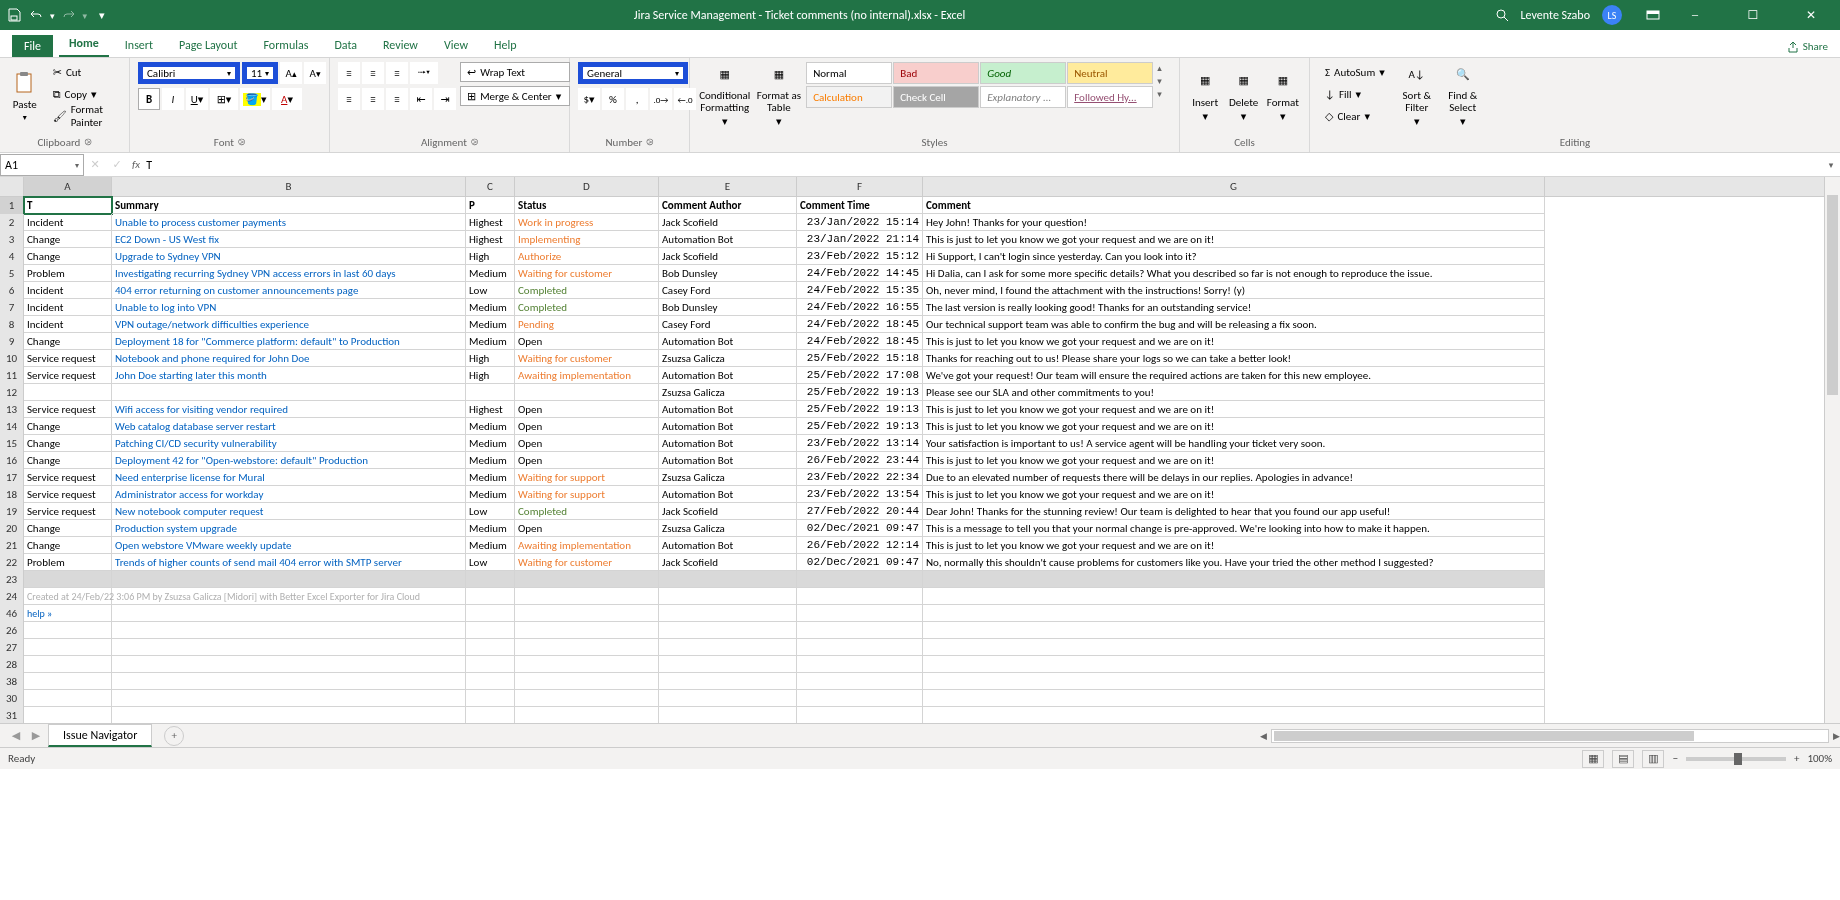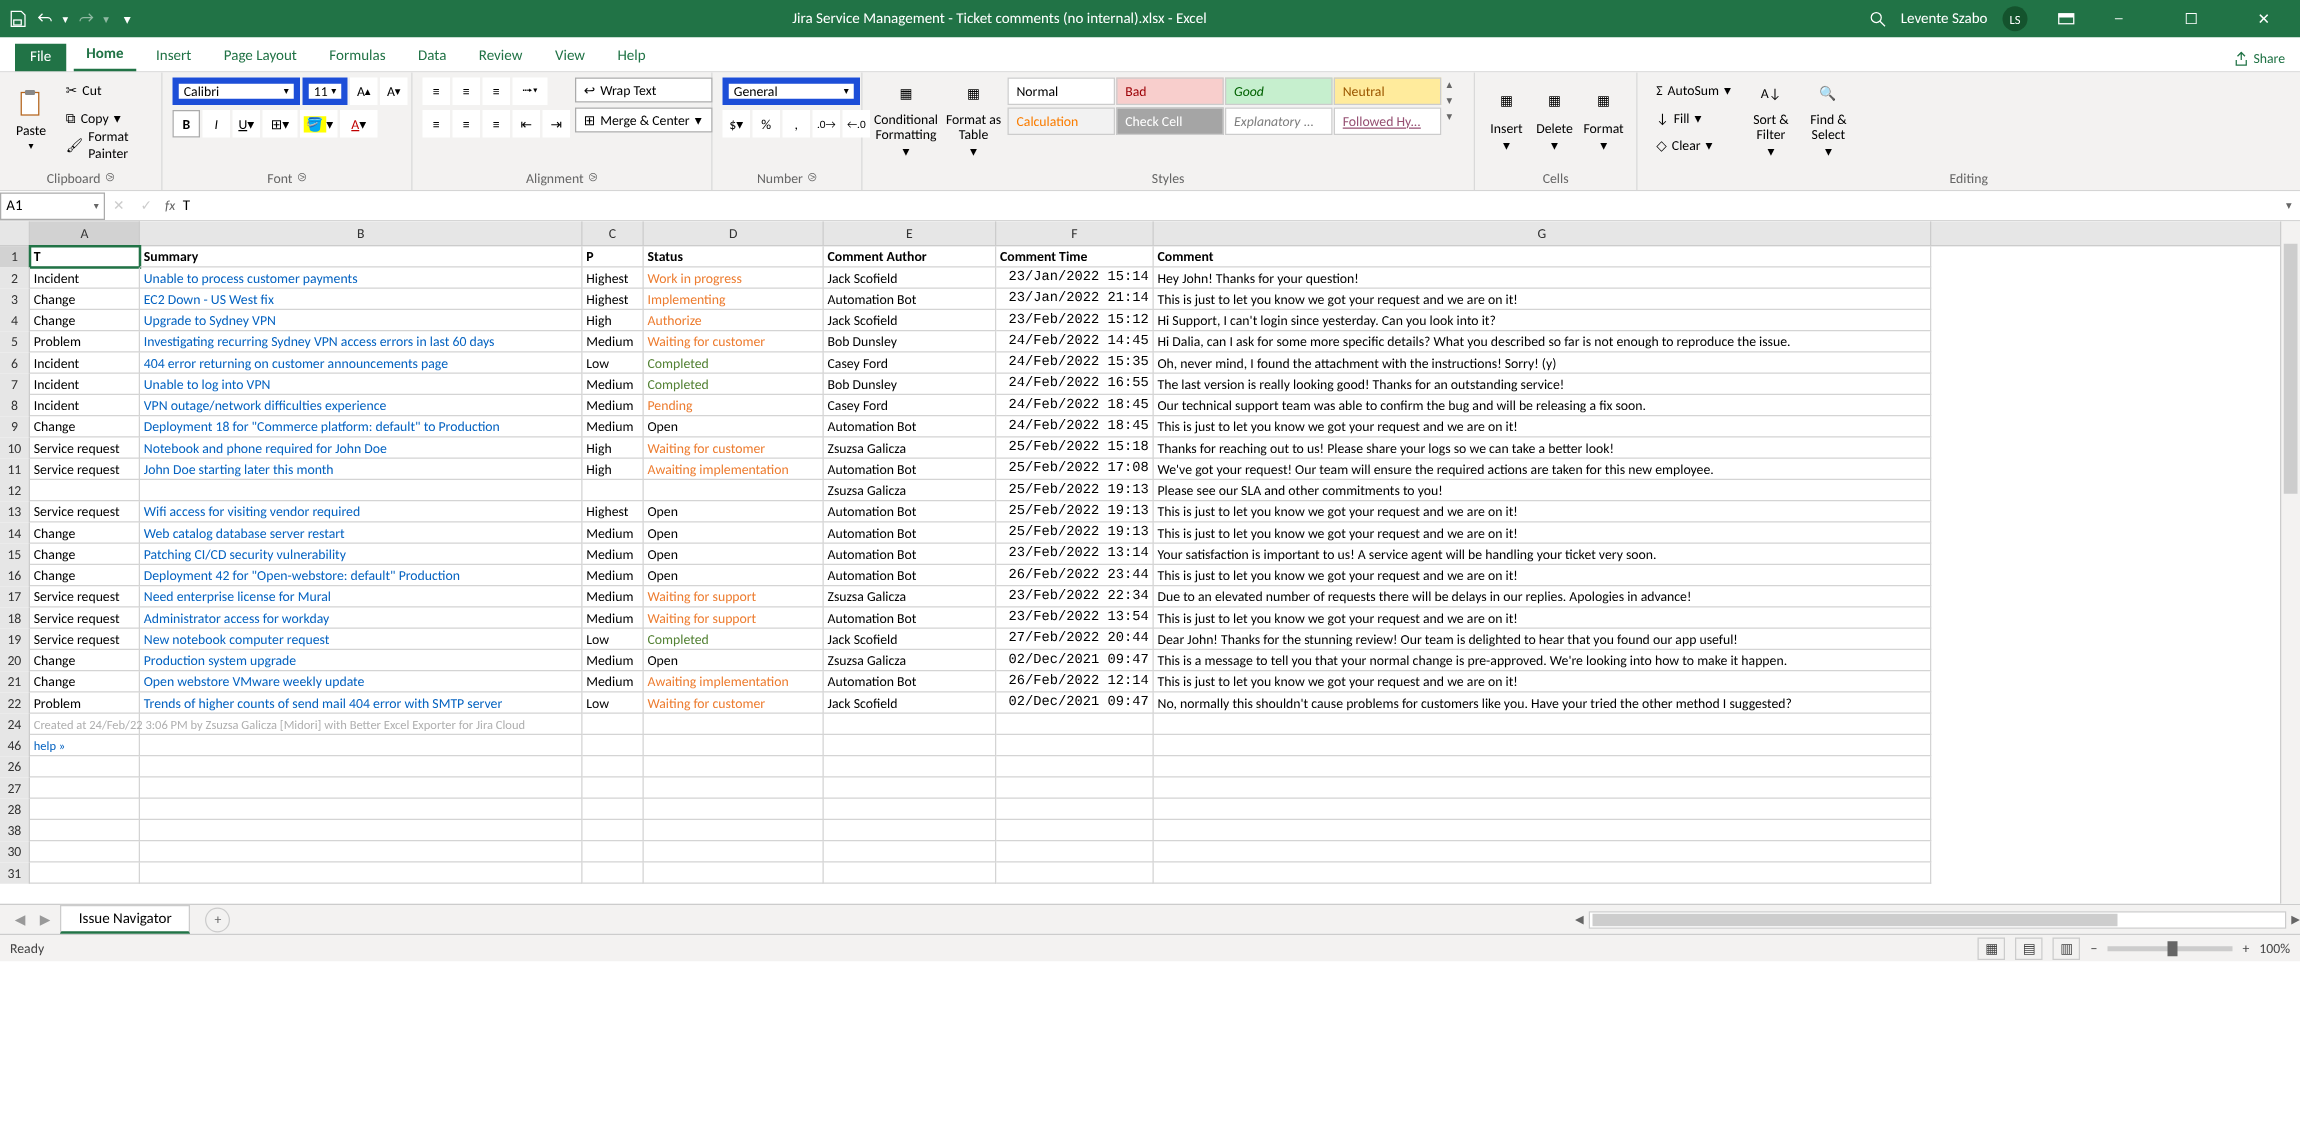--- a/index.html
+++ b/index.html
@@ -4,21 +4,21 @@
 <style>
 * { margin: 0; padding: 0; box-sizing: border-box; font-family: "Segoe UI", Calibri, sans-serif; }
 body { width: 1840px; height: 900px; background: #fff; overflow: hidden; font-size: 11px; position: relative; }
 
 
 .titlebar { height: 30px; background: #217346; display: flex; align-items: center; color: #fff; font-size: 12px; padding: 0 6px; }
 .titlebar .qat { display: flex; align-items: center; gap: 6px; }
 .titlebar .qat .icon { width: 16px; height: 16px; display: inline-flex; align-items: center; justify-content: center; }
 .titlebar .title { flex: 1; text-align: center; }
 .titlebar .right { display: flex; align-items: center; gap: 12px; }
-.titlebar .avatar { width: 20px; height: 20px; border-radius: 50%; background: #14532d; display: flex; align-items: center; justify-content: center; font-size: 10px; color: #fff; }
+.titlebar .avatar { width: 20px; height: 20px; border-radius: 50%; background: #3b82f6; display: flex; align-items: center; justify-content: center; font-size: 10px; color: #fff; }
 .titlebar .winbtn { width: 46px; height: 30px; display: flex; align-items: center; justify-content: center; }
 
 
 .tabs { height: 28px; display: flex; align-items: flex-end; padding-left: 12px; background:#fff; border-bottom:1px solid #d5d5d5; gap: 6px; }
 .tabs .tab { padding: 5px 10px; font-size: 12px; color: #217346; cursor: pointer; }
 .tabs .tab.file { background: #217346; color: #fff; padding: 4px 12px; }
 .tabs .tab.active { border-bottom: 2px solid #217346; font-weight: 600; }
 .tabs .share { margin-left: auto; padding: 4px 12px; color: #217346; display:flex;align-items:center;gap:4px;}
 
 
@@ -553,20 +553,30 @@
         <div class="rowhead">22</div>
         <div class="cell w-a">Problem</div>
         <div class="cell w-b link">Trends of higher counts of send mail 404 error with SMTP server</div>
         <div class="cell w-c">Low</div>
         <div class="cell w-d orange">Waiting for customer</div>
         <div class="cell w-e">Jack Scofield</div>
         <div class="cell w-f right-align">02/Dec/2021 09:47</div>
         <div class="cell w-g">No, normally this shouldn't cause problems for customers like you. Have your tried the other method I suggested?</div>
       </div>
       <div class="row">
+        <div class="rowhead">23</div>
+        <div class="cell w-a" style="background: rgb(217, 217, 217);"></div>
+        <div class="cell w-b" style="background: rgb(217, 217, 217);"></div>
+        <div class="cell w-c" style="background: rgb(217, 217, 217);"></div>
+        <div class="cell w-d" style="background: rgb(217, 217, 217);"></div>
+        <div class="cell w-e" style="background: rgb(217, 217, 217);"></div>
+        <div class="cell w-f" style="background: rgb(217, 217, 217);"></div>
+        <div class="cell w-g" style="background: rgb(217, 217, 217);"></div>
+      </div>
+      <div class="row">
         <div class="rowhead">24</div>
         <div class="cell w-a meta" style="overflow: visible; white-space: nowrap;">Created at 24/Feb/22 3:06 PM by Zsuzsa Galicza [Midori] with Better Excel Exporter for Jira Cloud</div>
         <div class="cell w-b"></div>
         <div class="cell w-c"></div>
         <div class="cell w-d"></div>
         <div class="cell w-e"></div>
         <div class="cell w-f"></div>
         <div class="cell w-g"></div>
       </div>
       <div class="row">

